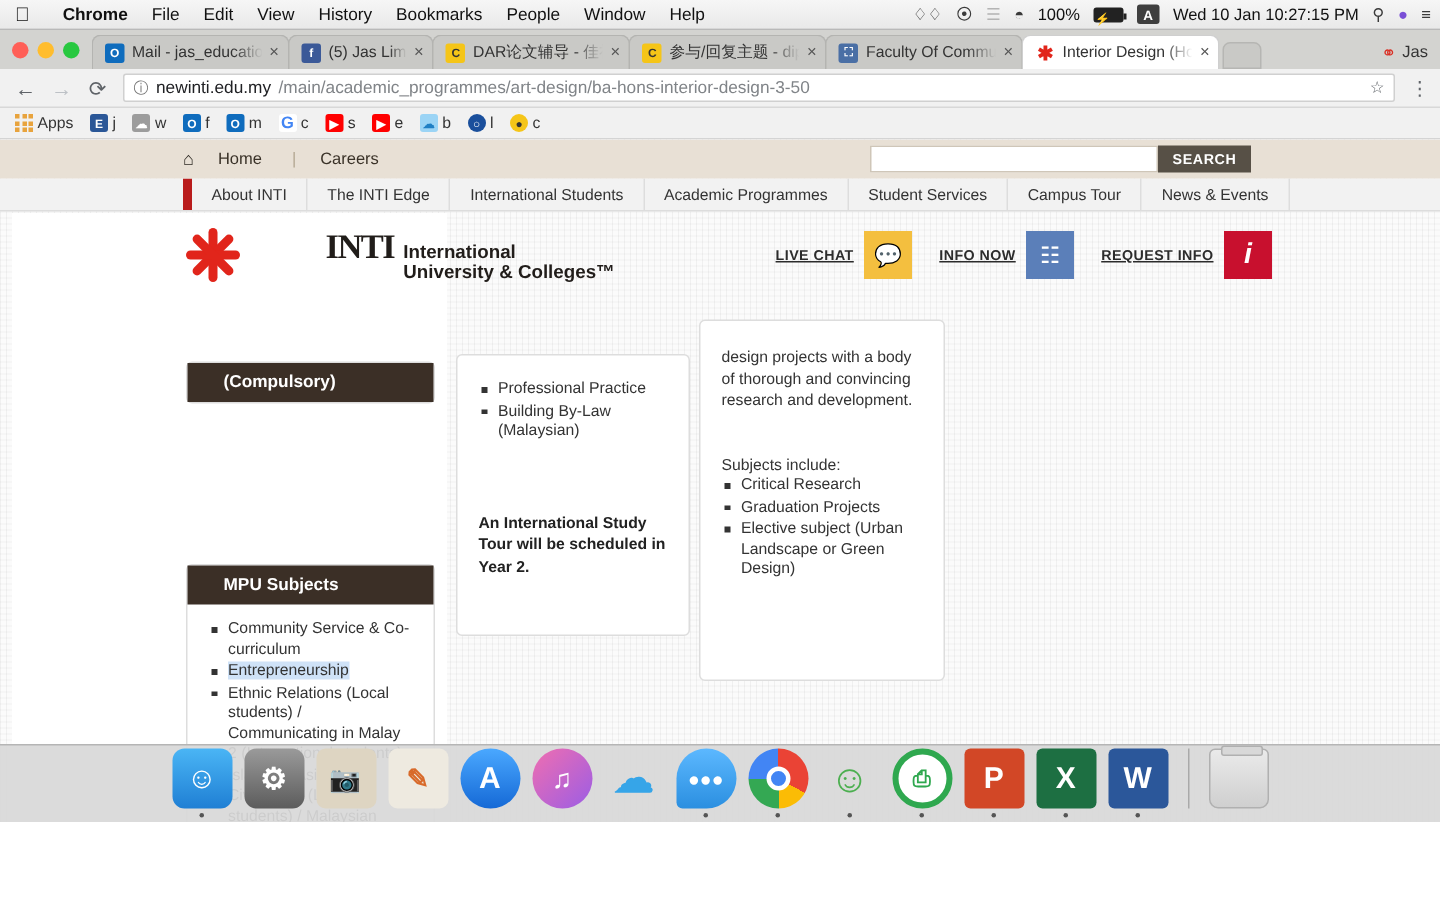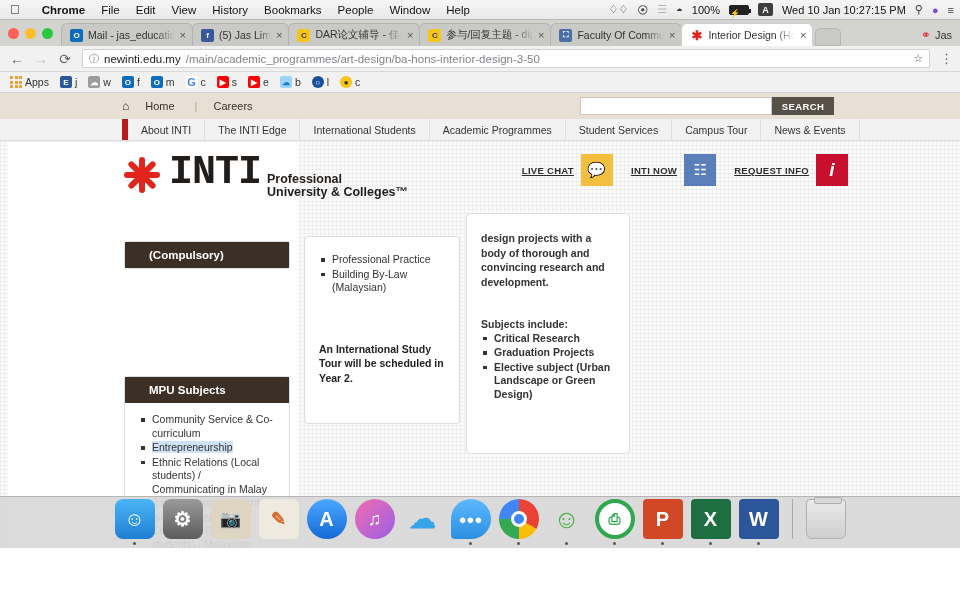--- a/index.html
+++ b/index.html
@@ -142,21 +142,21 @@
   }
 
   .brandrow { position: absolute; left: 0; top: 49px; width: 960px; height: 62px; }
   .logo { position: absolute; left: 122px; top: 8px; display: flex; align-items: center; gap: 7px; }
   .asterisk { width: 40px; height: 40px; position: relative; }
   .asterisk span {
     position: absolute; left: 17px; top: 2px; width: 6px; height: 36px; background: #e1251b;
     border-radius: 3px; transform-origin: 50% 50%;
   }
   .logotext { display: flex; align-items: baseline; gap: 6px; }
-  .inti { font-size: 40px; font-weight: bold; letter-spacing: -1px; color: #211d1a; font-family: Liberation Mono, monospace; }
+  .inti { font-size: 23px; font-weight: bold; letter-spacing: -1px; color: #211d1a; font-family: Liberation Serif, serif; margin-left: 48px; }
   .subbrand { font-size: 12.5px; line-height: 13px; font-weight: bold; color: #211d1a; }
 
   .ctas { position: absolute; right: 112px; top: 12px; display: flex; align-items: center; gap: 18px; }
   .cta { display: flex; align-items: center; gap: 7px; }
   .cta-label { font-size: 9.5px; font-weight: bold; letter-spacing: .3px; color: #2c2c2c; text-decoration: underline; }
   .cta-box { width: 32px; height: 32px; display: flex; align-items: center; justify-content: center;
              color: #fff; font-size: 15px; }
   .cta-box.chat { background: #f4bf3f; }
   .cta-box.apply { background: #5b7fb9; }
   .cta-box.info { background: #c8102e; font-weight: bold; font-style: italic; font-size: 19px; }
@@ -380,33 +380,33 @@
     <div class="logo">
       <div class="asterisk">
         <span style="transform:rotate(0deg)"></span>
         <span style="transform:rotate(45deg)"></span>
         <span style="transform:rotate(90deg)"></span>
         <span style="transform:rotate(135deg)"></span>
       </div>
       <div class="logotext">
         <span class="inti">INTI</span>
         <span class="subbrand">
-          <span style="display:block">Professional</span>
+          <span style="display:block">International</span>
           <span style="display:block">University &amp; Colleges™</span>
         </span>
       </div>
     </div>
 
     <div class="ctas">
       <div class="cta">
         <span class="cta-label">LIVE CHAT</span>
         <span class="cta-box chat">💬</span>
       </div>
       <div class="cta">
-        <span class="cta-label">INTI NOW</span>
+        <span class="cta-label">INFO NOW</span>
         <span class="cta-box apply">☷</span>
       </div>
       <div class="cta">
         <span class="cta-label">REQUEST INFO</span>
         <span class="cta-box info">i</span>
       </div>
     </div>
   </div>
 
   <div class="card" style="left:124px; top:148px; width:166px;">
@@ -430,21 +430,21 @@
   <div class="card" style="left:304px; top:143px; width:156px; height:188px;">
     <div class="card-body" style="padding-top:16px">
       <ul class="bl">
         <li>Professional Practice</li>
         <li>Building By-Law (Malaysian)</li>
       </ul>
       <div class="boldnote" style="margin-top:47px">An International Study Tour will be scheduled in Year 2.</div>
     </div>
   </div>
 
-  <div class="card" style="left:466px; top:120px; width:164px; height:241px;font-weight:bold;">
+  <div class="card" style="left:466px; top:120px; width:164px; height:241px;">
     <div class="card-body" style="padding-top:17px">
       <div class="para">design projects with a body of thorough and convincing research and development.</div>
       <div class="para" style="margin-top:28px">Subjects include:</div>
       <ul class="bl">
         <li>Critical Research</li>
         <li>Graduation Projects</li>
         <li>Elective subject (Urban Landscape or Green Design)</li>
       </ul>
     </div>
   </div>

